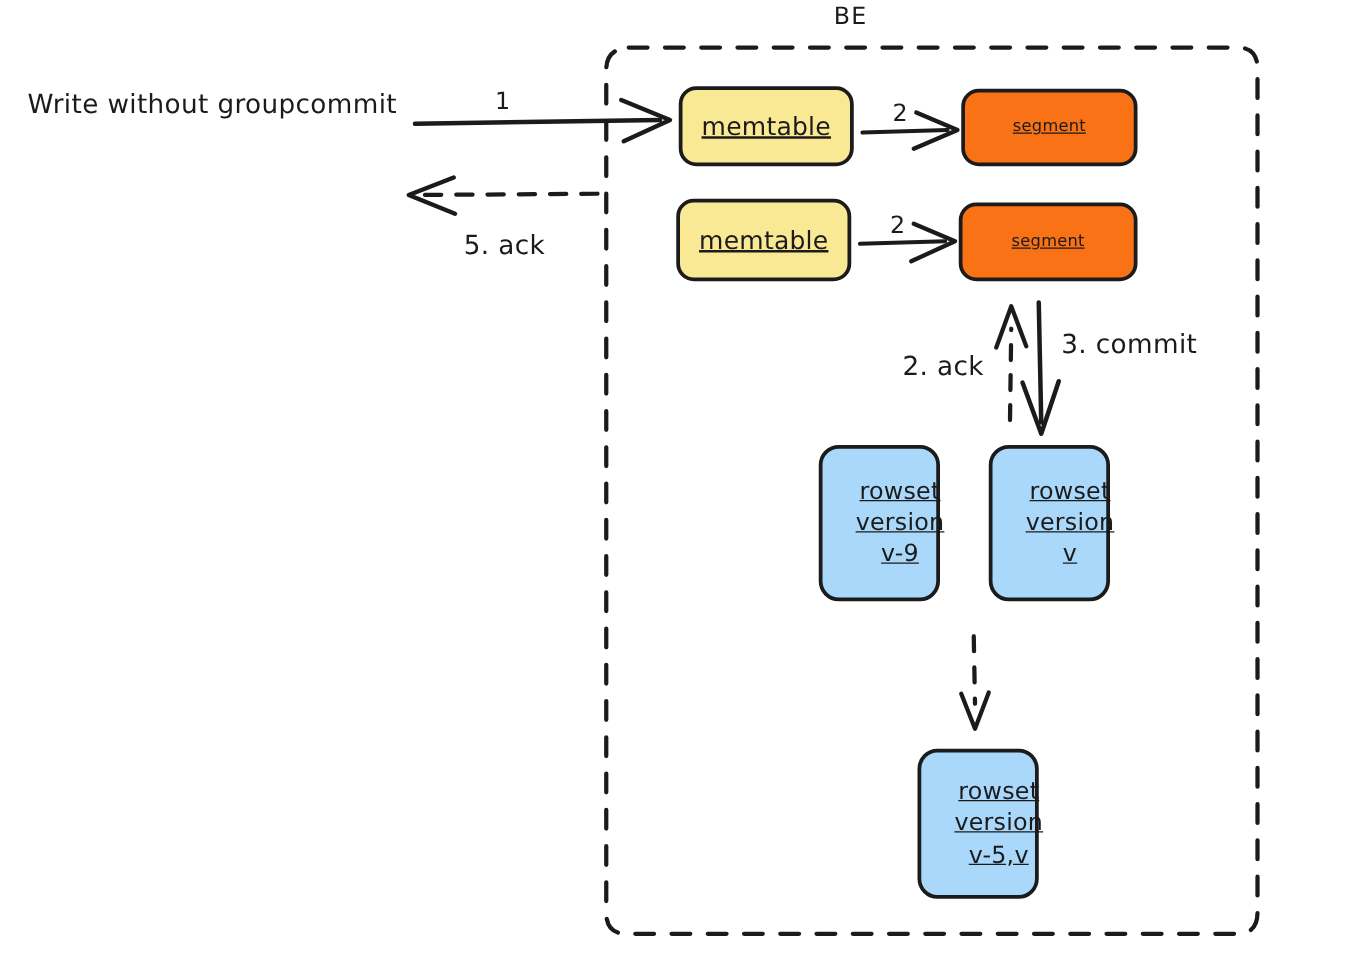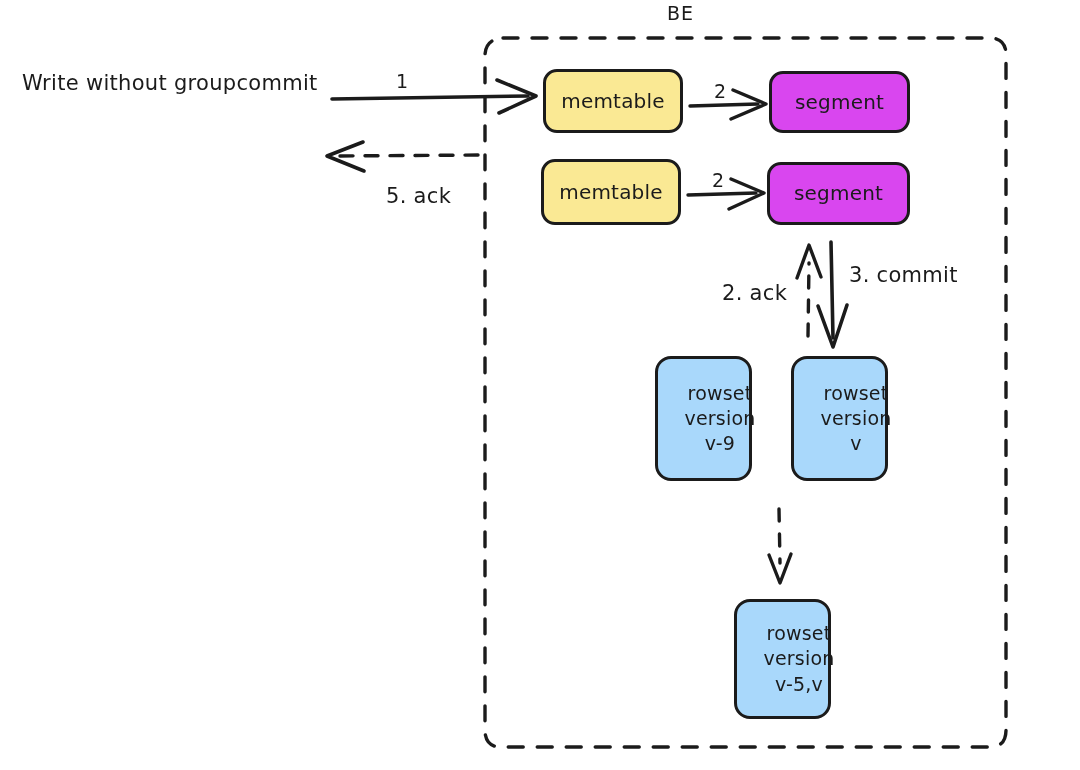--- a/index.html
+++ b/index.html
@@ -35,28 +35,29 @@
     justify-content: center;
     color: #1b1b1b;
     font-family: "DejaVu Sans", sans-serif;
     line-height: 1.32;
     letter-spacing: 0.2px;
     text-align: center;
   }
   .node-label {
     display: block;
     white-space: nowrap;
+    text-decoration: underline;
   }
   .node.memtable {
     background: #fae994;
     font-size: 20px;
   }
   .node.segment {
-    background: #d946ef;
-    font-size: 20px;
+    background: #f97316;
+    font-size: 13px;
   }
   .node.rowset {
     background: #a9d8fb;
     font-size: 19px;
     border-radius: 16px;
     padding-left: 33px;
   }
   .edge-label, .free-label {
     position: absolute;
     color: #1b1b1b;
@@ -132,21 +133,21 @@
   <div class="edge-label num-text" style="left:396px; top:70px;">1</div>
 
   <div class="edge-label num-text" style="left:714px; top:80px;">2</div>
 
   <div class="edge-label num-text" style="left:712px; top:169px;">2</div>
 
   <div class="edge-label big-text" style="left:849px; top:263px;">3. commit</div>
 
   <div class="edge-label big-text" style="left:722px; top:281px;">2. ack</div>
 
-  <div class="edge-label big-text" style="left:386px; top:184px;">5. ack</div>
+  <div class="edge-label big-text" style="left:371px; top:184px;">5. ack</div>
 
 
   <div class="node memtable" style="left:543px; top:69px; width:140px; height:64px;">
     <span class="node-label">memtable</span>
   </div>
 
   <div class="node memtable" style="left:541px; top:159px; width:140px; height:66px;">
     <span class="node-label">memtable</span>
   </div>
 

